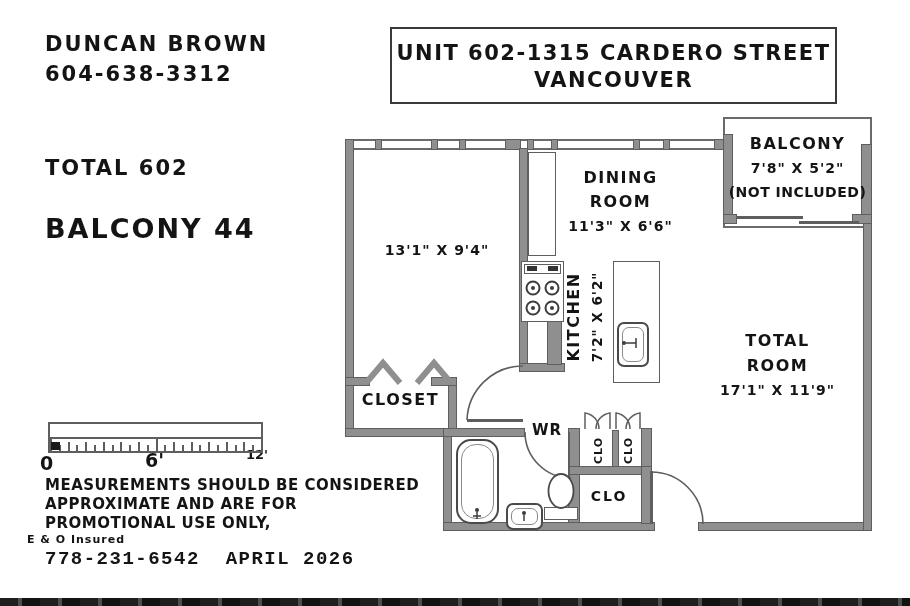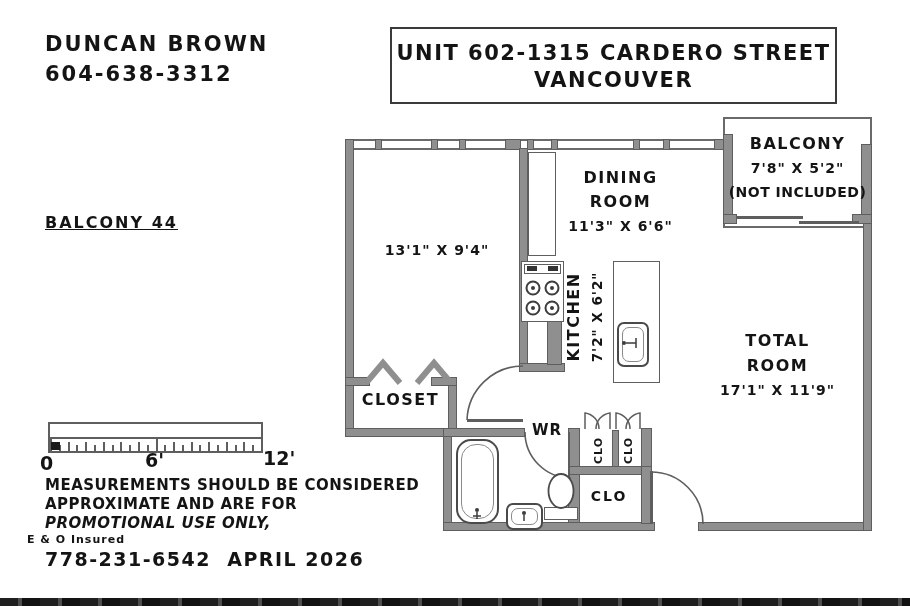--- a/index.html
+++ b/index.html
@@ -46,21 +46,22 @@
   .bottom-strip { position:absolute; left:0; top:598px; width:910px; height:8px; z-index:7;
     background:repeating-linear-gradient(90deg,#1f1f1f 0 18px,#4d4d4d 18px 22px,#121212 22px 40px); }
 </style>
 </head>
 <body>
 
 <div id="canvas">
 
   <div class="txt" style="left:45px; top:32px; font-size:21px; letter-spacing:2px;">DUNCAN BROWN</div>
   <div class="txt" style="left:45px; top:62px; font-size:21px; letter-spacing:2px;">604-638-3312</div>
-  <div class="txt" style="left:45px; top:213px; font-size:16px; letter-spacing:2px;text-decoration:underline;">BALCONY 44</div>
+  <div class="txt" style="left:45px; top:156px; font-size:21px; letter-spacing:2px;">TOTAL 602</div>
+  <div class="txt" style="left:45px; top:213px; font-size:27px; letter-spacing:2px;">BALCONY 44</div>
 
   <div class="title-box">
     <div>UNIT 602-1315 CARDERO STREET</div>
     <div>VANCOUVER</div>
   </div>
 
   <div class="window-wall">
     <div class="mullion" style="left:0;"></div>
     <div class="mullion" style="left:30px;"></div>
     <div class="mullion" style="left:86px;"></div>
@@ -229,22 +230,22 @@
         <div class="tick" style="left: 175.833px; height: 9px;"></div>
         <div class="tick" style="left: 184.625px; height: 6px;"></div>
         <div class="tick" style="left: 193.417px; height: 9px;"></div>
         <div class="tick" style="left: 202.208px; height: 6px;"></div>
         <div class="tick" style="left: 211px; height: 13px;"></div>
       </div>
     <div class="scale-block"></div>
   </div>
   <div class="txt" style="left:40px; top:452px; font-size:19px;">0</div>
   <div class="txt" style="left:145px; top:449px; font-size:19px;">6'</div>
-  <div class="txt" style="left:263px; top:447px; font-size:19px;">12'</div>
+  <div class="txt" style="left:246px; top:447px; font-size:13px;">12'</div>
 
   <div class="txt" style="left:45px; top:495px; font-size:15px; letter-spacing:0.5px;">APPROXIMATE AND ARE FOR</div>
   <div class="txt" style="left:45px; top:476px; font-size:15px; letter-spacing:0.5px;">MEASUREMENTS SHOULD BE CONSIDERED</div>
-  <div class="txt" style="left:45px; top:514px; font-size:15px; letter-spacing:0.5px;font-style:italic;">PROMOTIONAL USE ONLY,</div>
+  <div class="txt" style="left:45px; top:514px; font-size:15px; letter-spacing:0.5px;">PROMOTIONAL USE ONLY,</div>
   <div class="txt" style="left:27px; top:533px; font-size:11px; letter-spacing:1px;">E &amp; O Insured</div>
-  <div class="txt" style="left:45px; top:548px; font-size:19px; letter-spacing:1.5px;">778-231-6542  APRIL 2026</div>
+  <div class="txt" style="left:45px; top:548px; font-size:19px; letter-spacing:1.5px;font-family:Liberation Mono, monospace;">778-231-6542  APRIL 2026</div>
 
   <div class="bottom-strip"></div>
 </div>
 
 </body></html>

